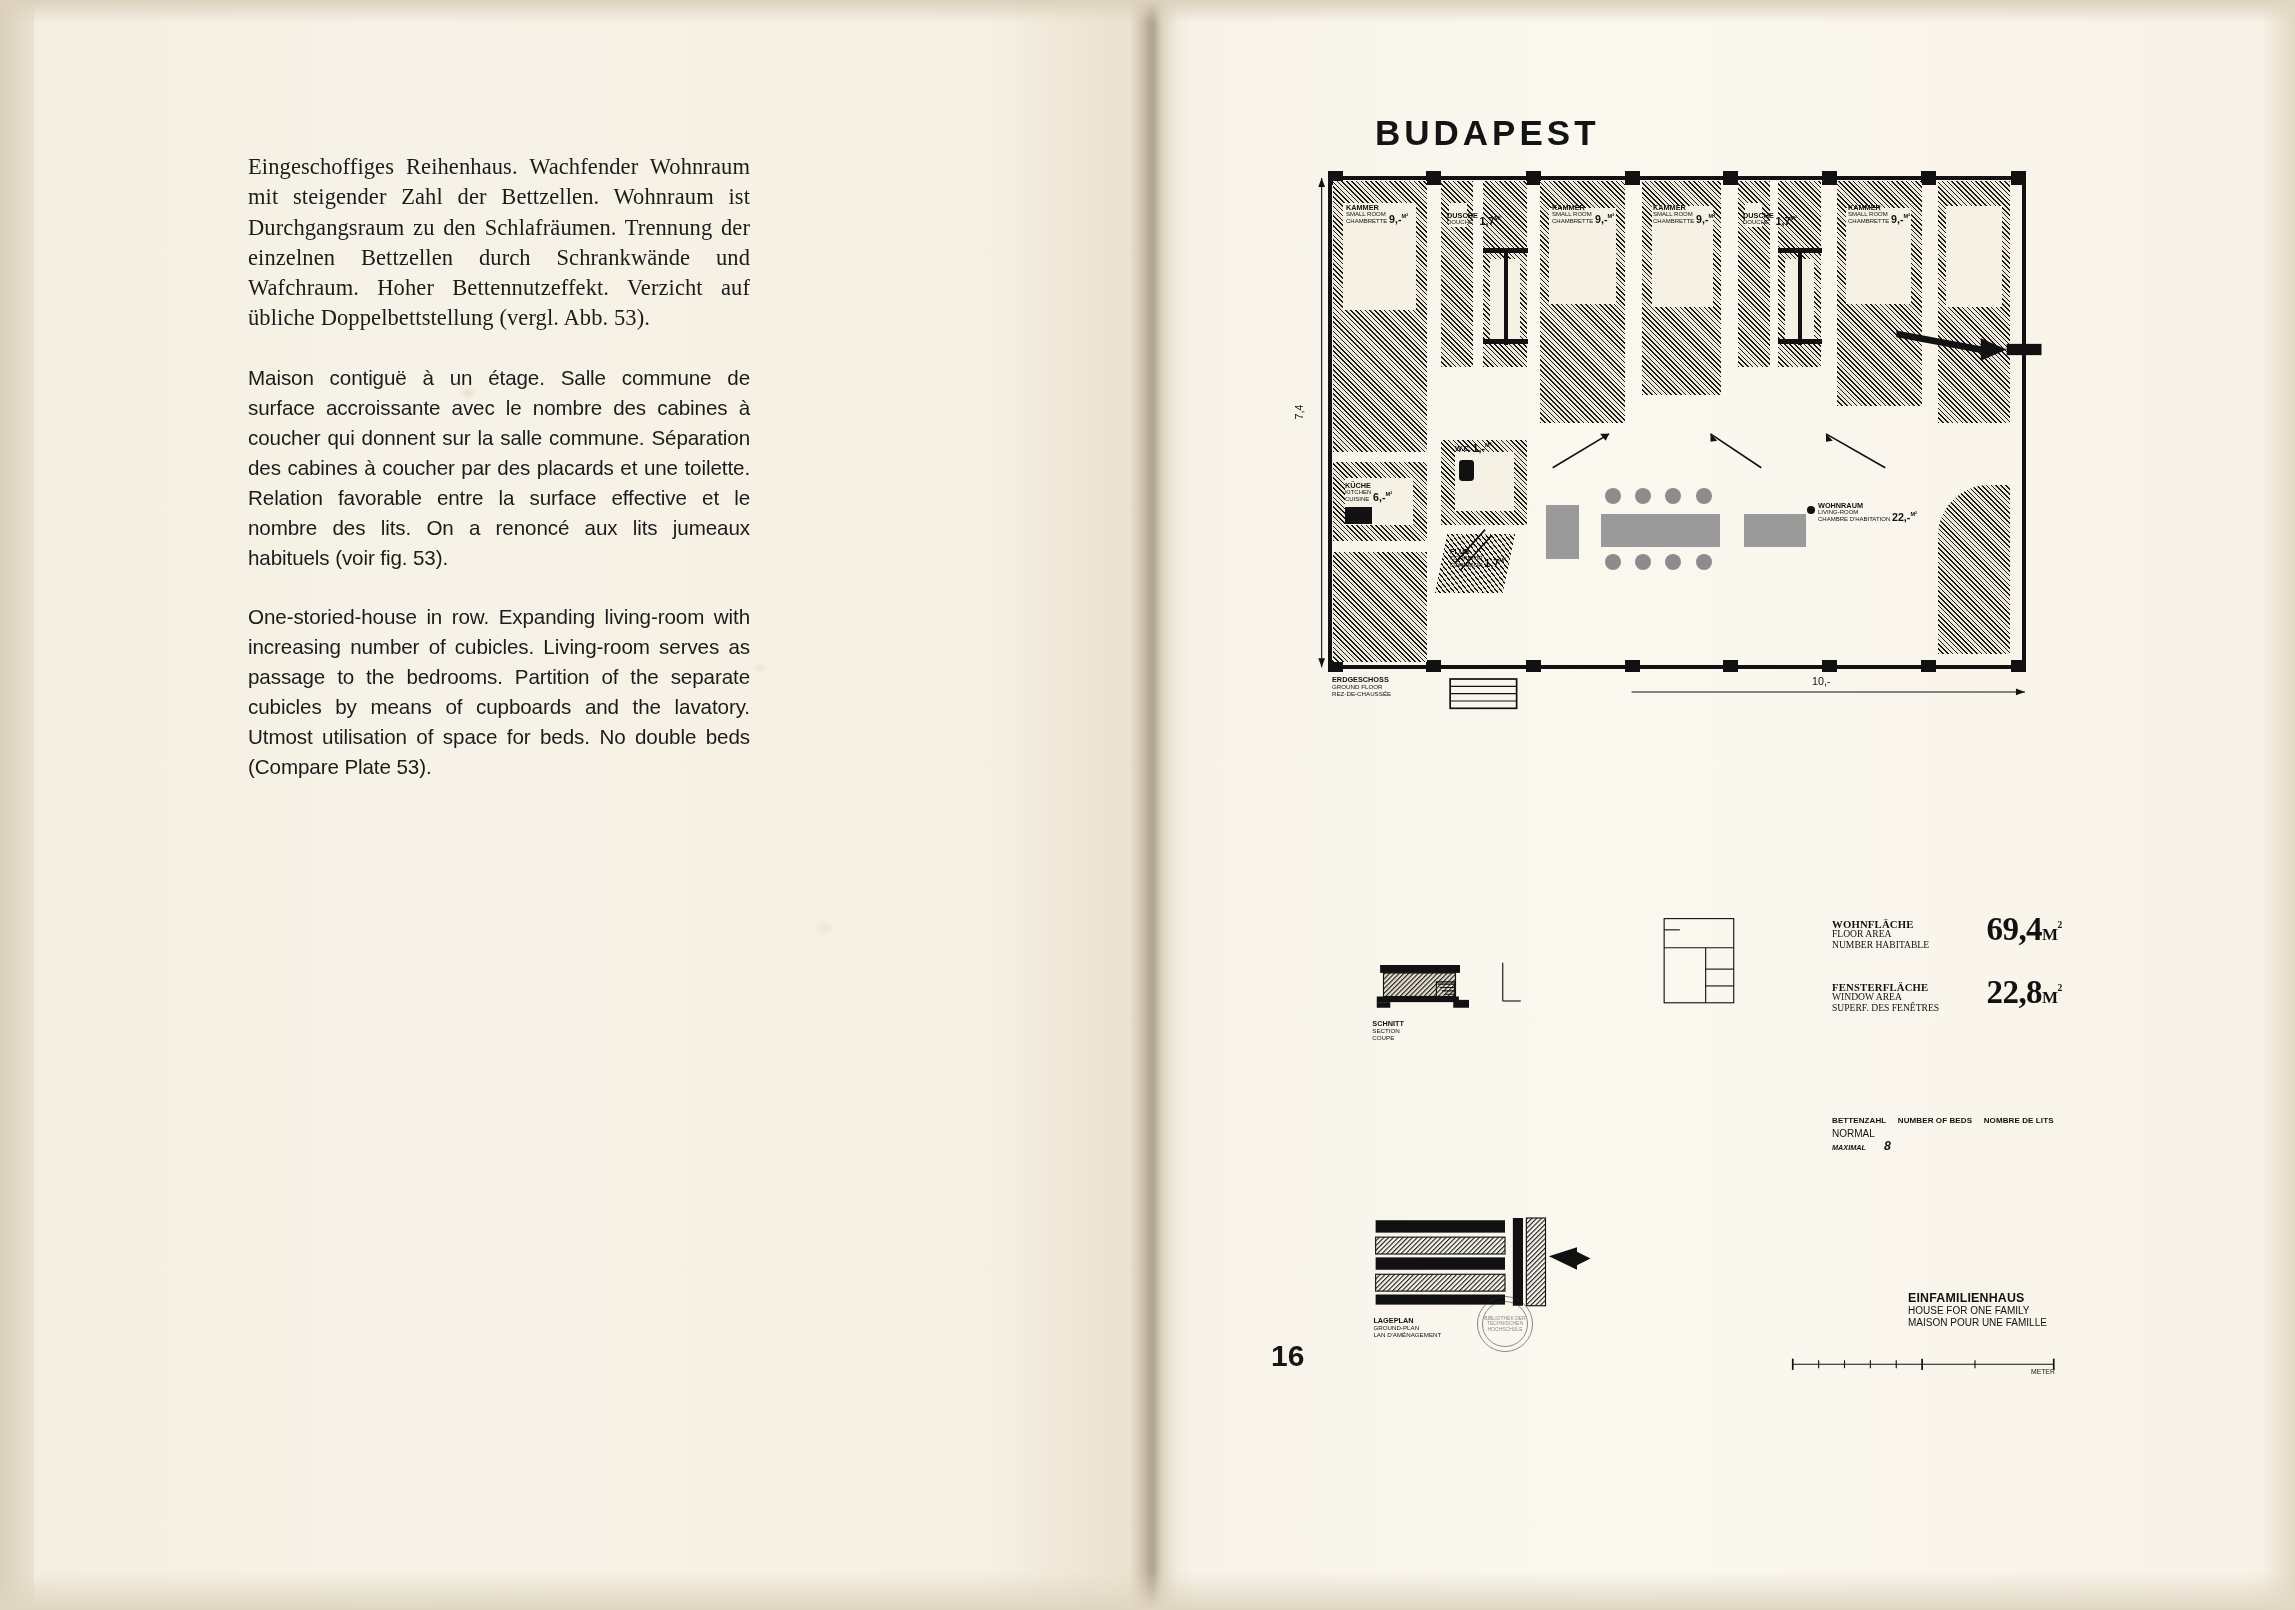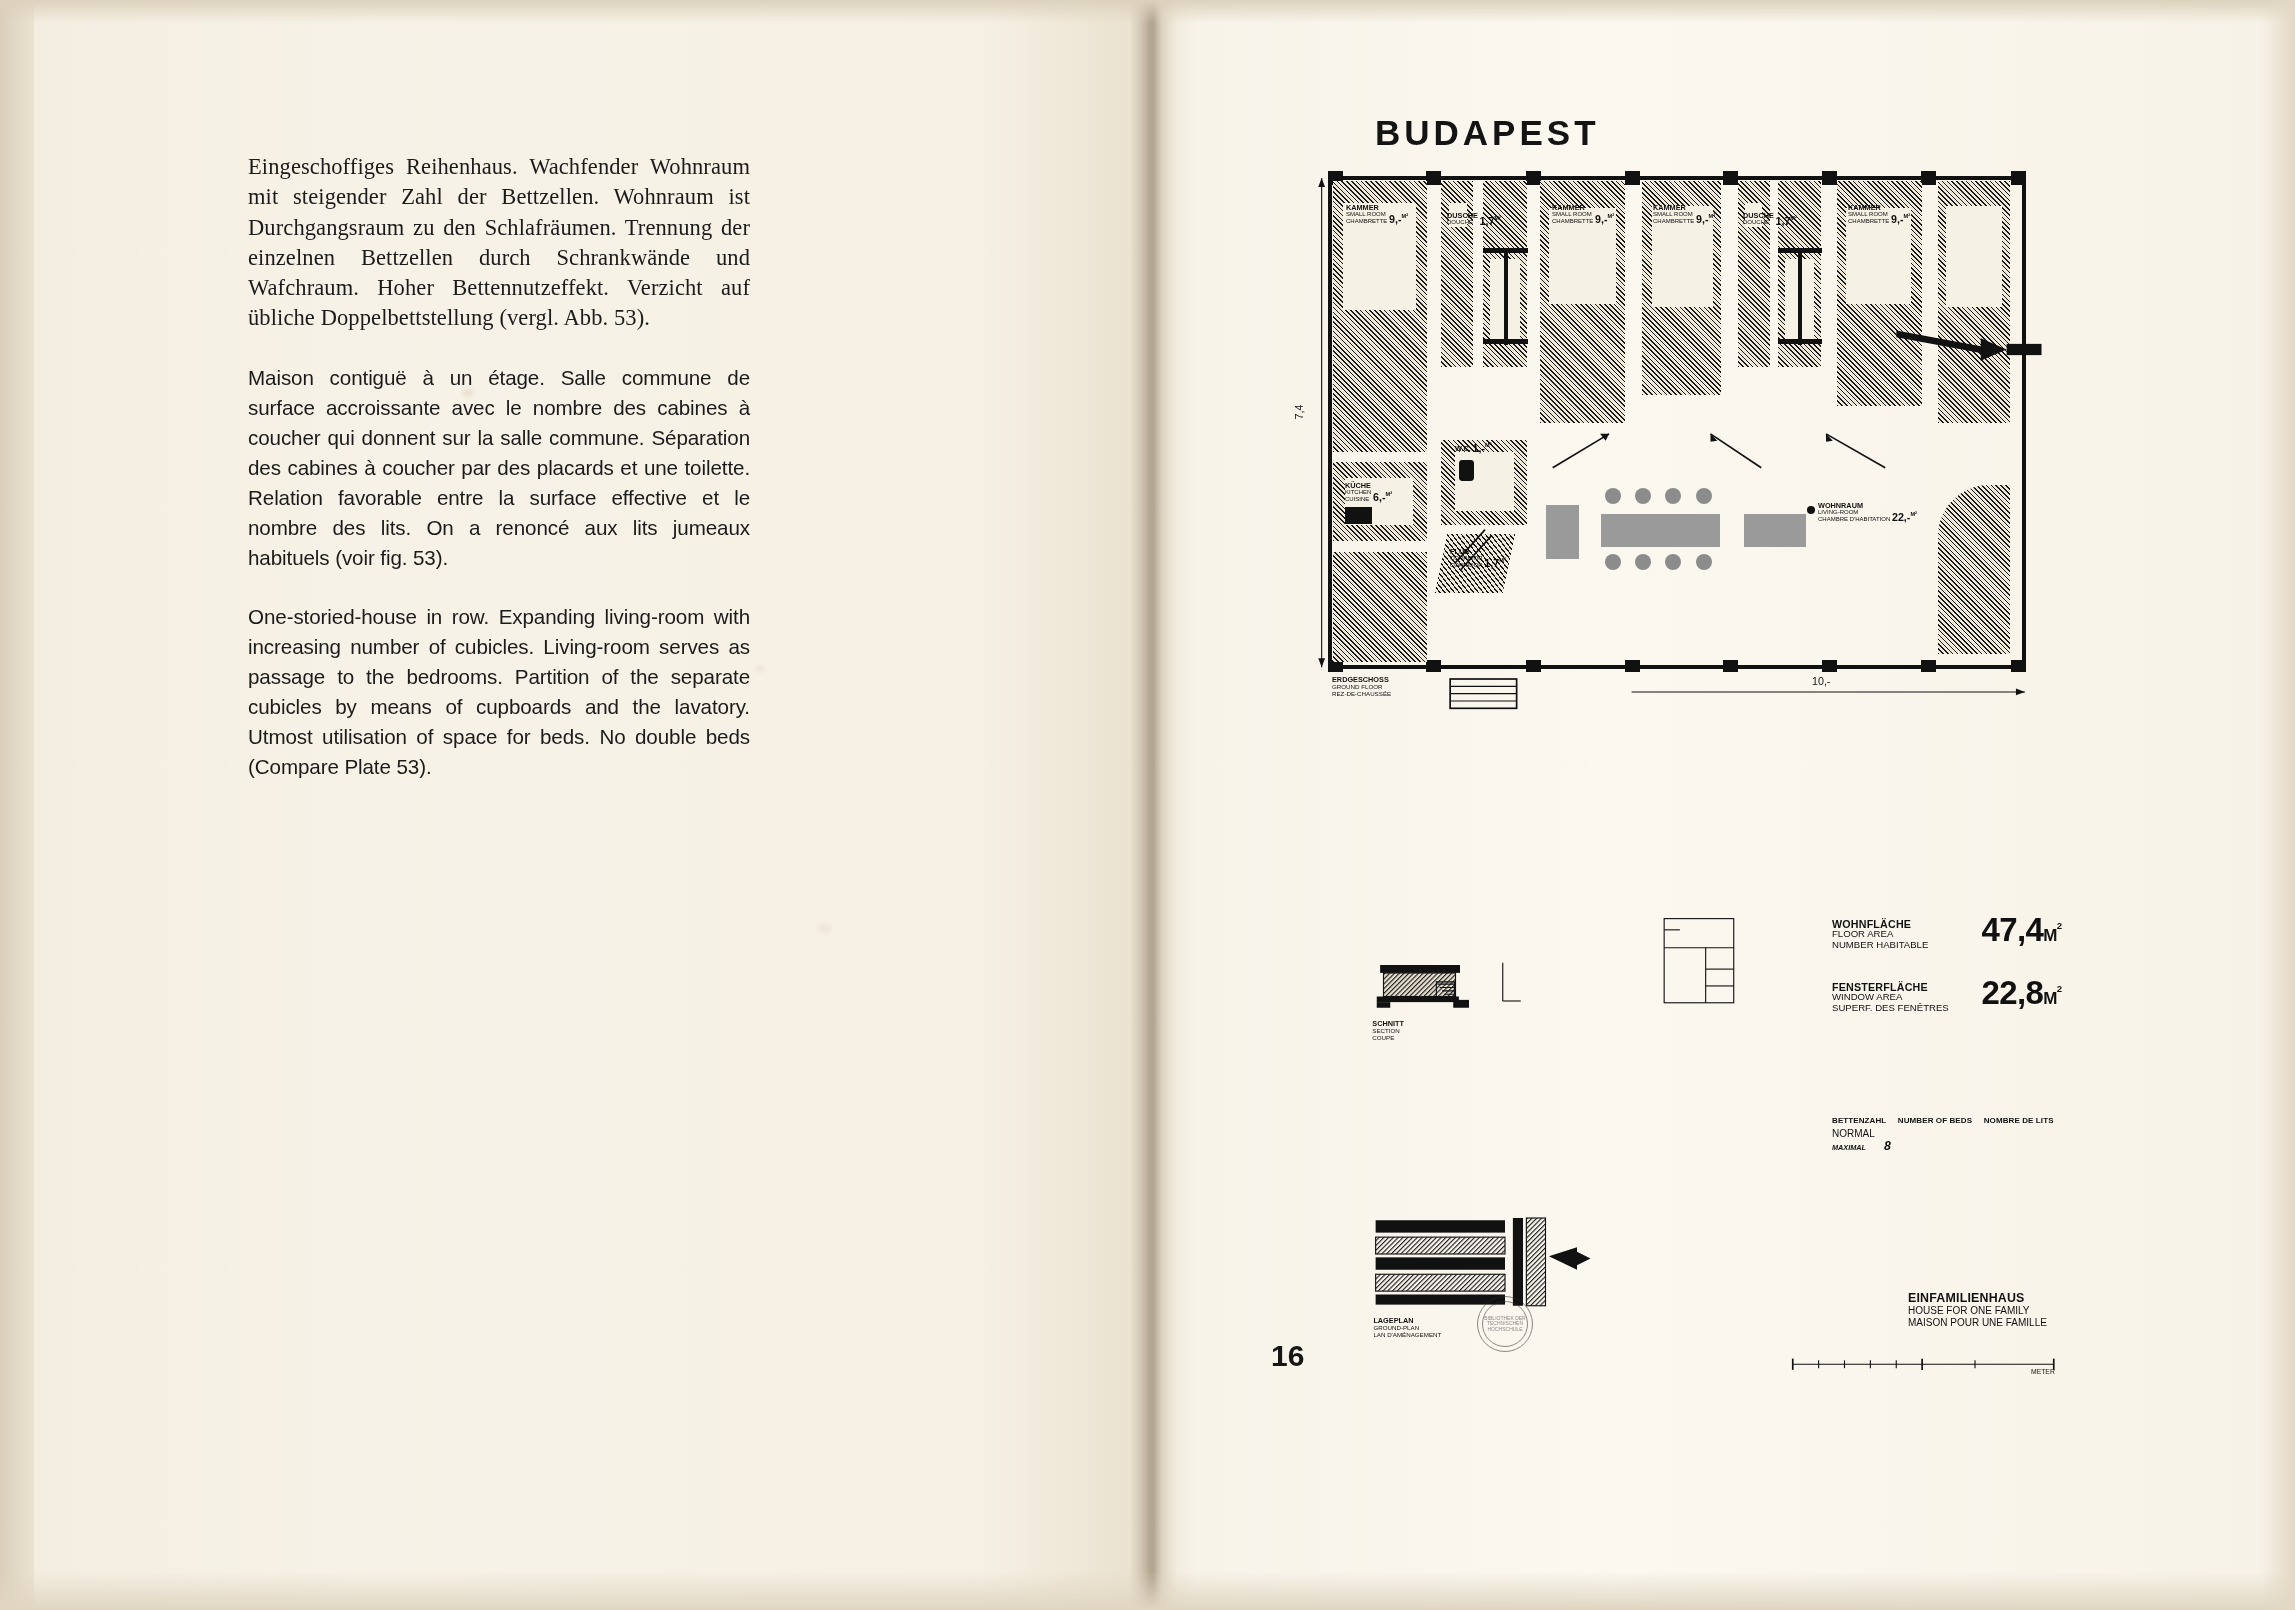--- a/index.html
+++ b/index.html
@@ -203,20 +203,21 @@
     position: absolute;
     left: 1832px;
     top: 913px;
     width: 242px;
     font-family: "Liberation Sans", sans-serif;
     color: #111;
   }
   .fact {
     position: relative;
     height: 63px;
+    font-family: Liberation Serif, serif;
   }
   .fact .names { position: absolute; left: 0; top: 4.5px; line-height: 1.12; }
   .fact .names .de { font-weight: bold; font-size: 10.7px; letter-spacing: 0.2px; }
   .fact .names .en { font-size: 9.6px; }
   .fact .names .fr { font-size: 9.6px; }
   .fact .val {
     position: absolute; right: 12.4px; top: -2.3px;
     font-weight: bold; font-size: 33px; letter-spacing: -0.6px;
   }
   .fact .val em { font-style: normal; font-size: 17px; }
@@ -525,21 +526,21 @@
   </svg>
 </div>
 
 <div id="facts">
   <div class="fact">
     <div class="names">
       <div class="de">WOHNFLÄCHE</div>
       <div class="en">FLOOR AREA</div>
       <div class="fr">NUMBER HABITABLE</div>
     </div>
-    <div class="val"><span>47,4</span><em>M</em><sup>2</sup></div>
+    <div class="val"><span>69,4</span><em>M</em><sup>2</sup></div>
   </div>
 
 
   <div class="fact">
     <div class="names">
       <div class="de">FENSTERFLÄCHE</div>
       <div class="en">WINDOW AREA</div>
       <div class="fr">SUPERF. DES FENÊTRES</div>
     </div>
     <div class="val"><span>22,8</span><em>M</em><sup>2</sup></div>

